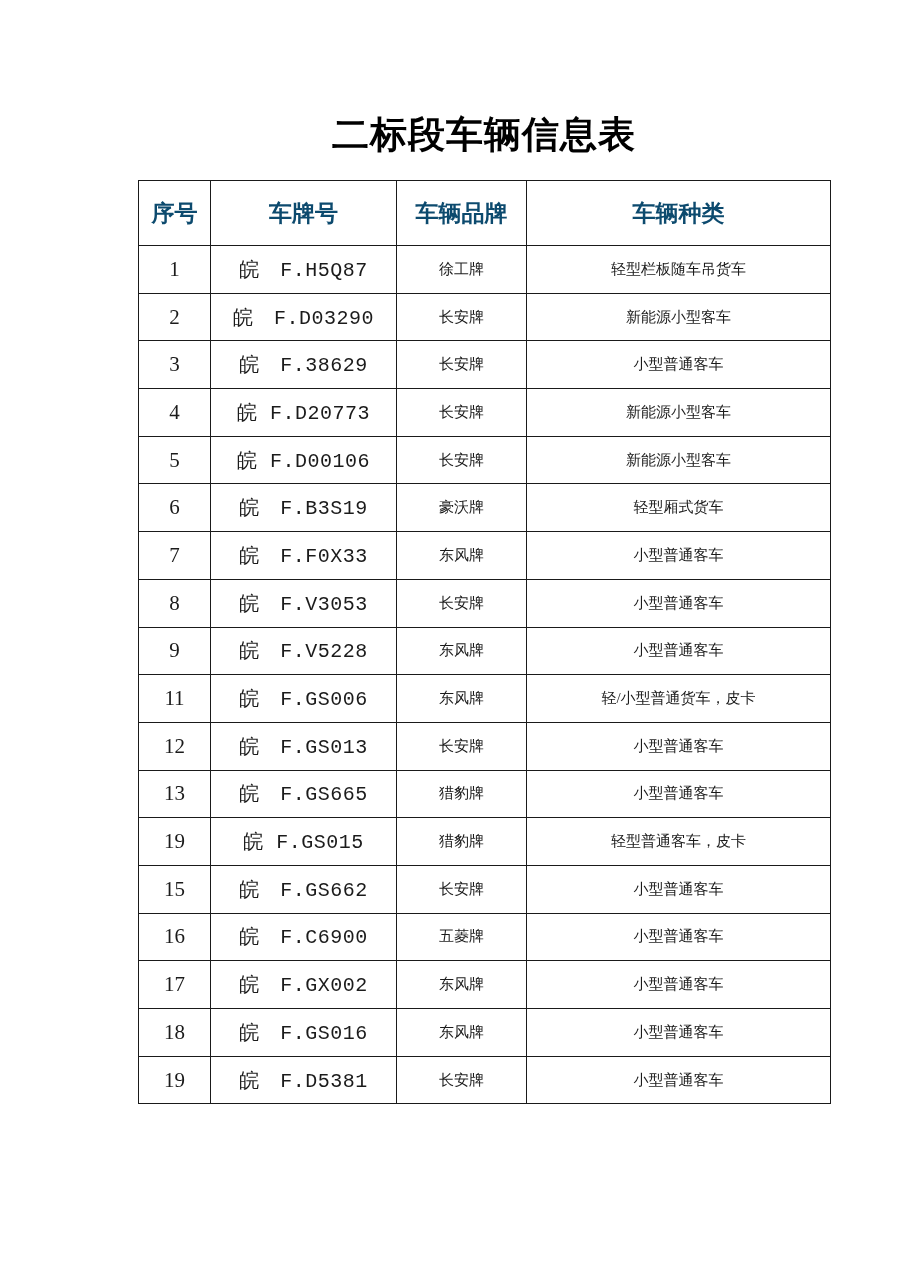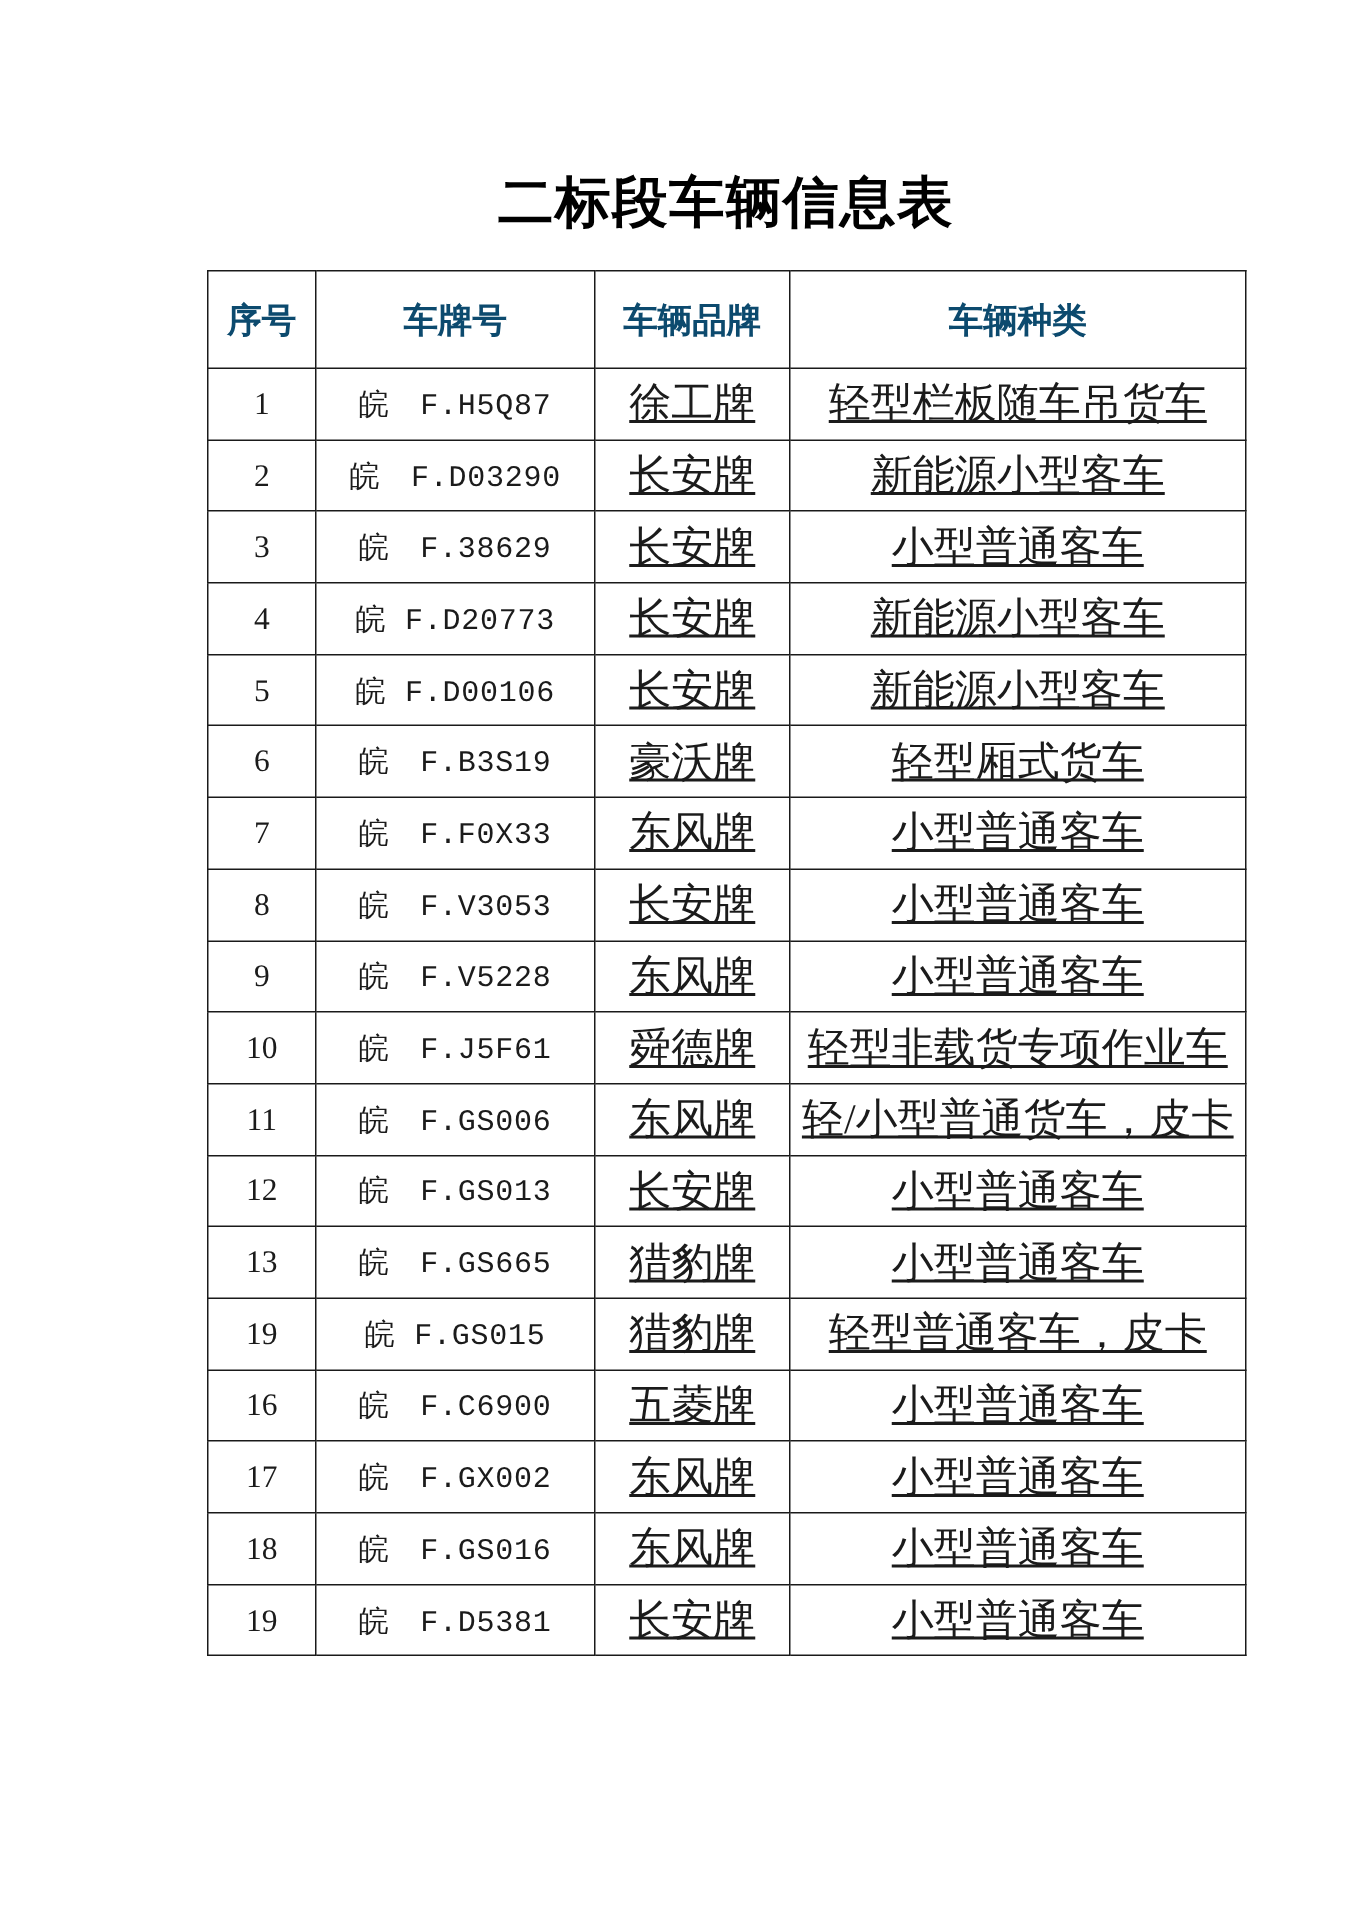--- a/index.html
+++ b/index.html
@@ -59,22 +59,21 @@
     font-size:21px;
   }
   .vehicle-table td.cell-plate {
     font-family:"Liberation Mono","DejaVu Sans Mono",monospace;
     font-size:20px;
     letter-spacing:0.5px;
     margin-left:28px;
   }
   .vehicle-table td.cell-brand,
   .vehicle-table td.cell-type {
-    font-size:28px;
-    text-decoration:underline;
+    font-size:15px;
   }
 </style>
 </head>
 <body>
 
 <div class="doc">
 
   <div class="doc-title">二标段车辆信息表</div>
 
   <table class="vehicle-table">
@@ -142,26 +141,20 @@
           <td class="cell-brand">长安牌</td>
           <td class="cell-type">小型普通客车</td>
         </tr>
         <tr>
           <td class="cell-no">9</td>
           <td class="cell-plate">皖　F.V5228</td>
           <td class="cell-brand">东风牌</td>
           <td class="cell-type">小型普通客车</td>
         </tr>
         <tr>
-          <td class="cell-no">10</td>
-          <td class="cell-plate">皖　F.J5F61</td>
-          <td class="cell-brand">舜德牌</td>
-          <td class="cell-type">轻型非载货专项作业车</td>
-        </tr>
-        <tr>
           <td class="cell-no">11</td>
           <td class="cell-plate">皖　F.GS006</td>
           <td class="cell-brand">东风牌</td>
           <td class="cell-type">轻/小型普通货车，皮卡</td>
         </tr>
         <tr>
           <td class="cell-no">12</td>
           <td class="cell-plate">皖　F.GS013</td>
           <td class="cell-brand">长安牌</td>
           <td class="cell-type">小型普通客车</td>
@@ -172,20 +165,26 @@
           <td class="cell-brand">猎豹牌</td>
           <td class="cell-type">小型普通客车</td>
         </tr>
         <tr>
           <td class="cell-no">19</td>
           <td class="cell-plate">皖 F.GS015</td>
           <td class="cell-brand">猎豹牌</td>
           <td class="cell-type">轻型普通客车，皮卡</td>
         </tr>
         <tr>
+          <td class="cell-no">15</td>
+          <td class="cell-plate">皖　F.GS662</td>
+          <td class="cell-brand">长安牌</td>
+          <td class="cell-type">小型普通客车</td>
+        </tr>
+        <tr>
           <td class="cell-no">16</td>
           <td class="cell-plate">皖　F.C6900</td>
           <td class="cell-brand">五菱牌</td>
           <td class="cell-type">小型普通客车</td>
         </tr>
         <tr>
           <td class="cell-no">17</td>
           <td class="cell-plate">皖　F.GX002</td>
           <td class="cell-brand">东风牌</td>
           <td class="cell-type">小型普通客车</td>

